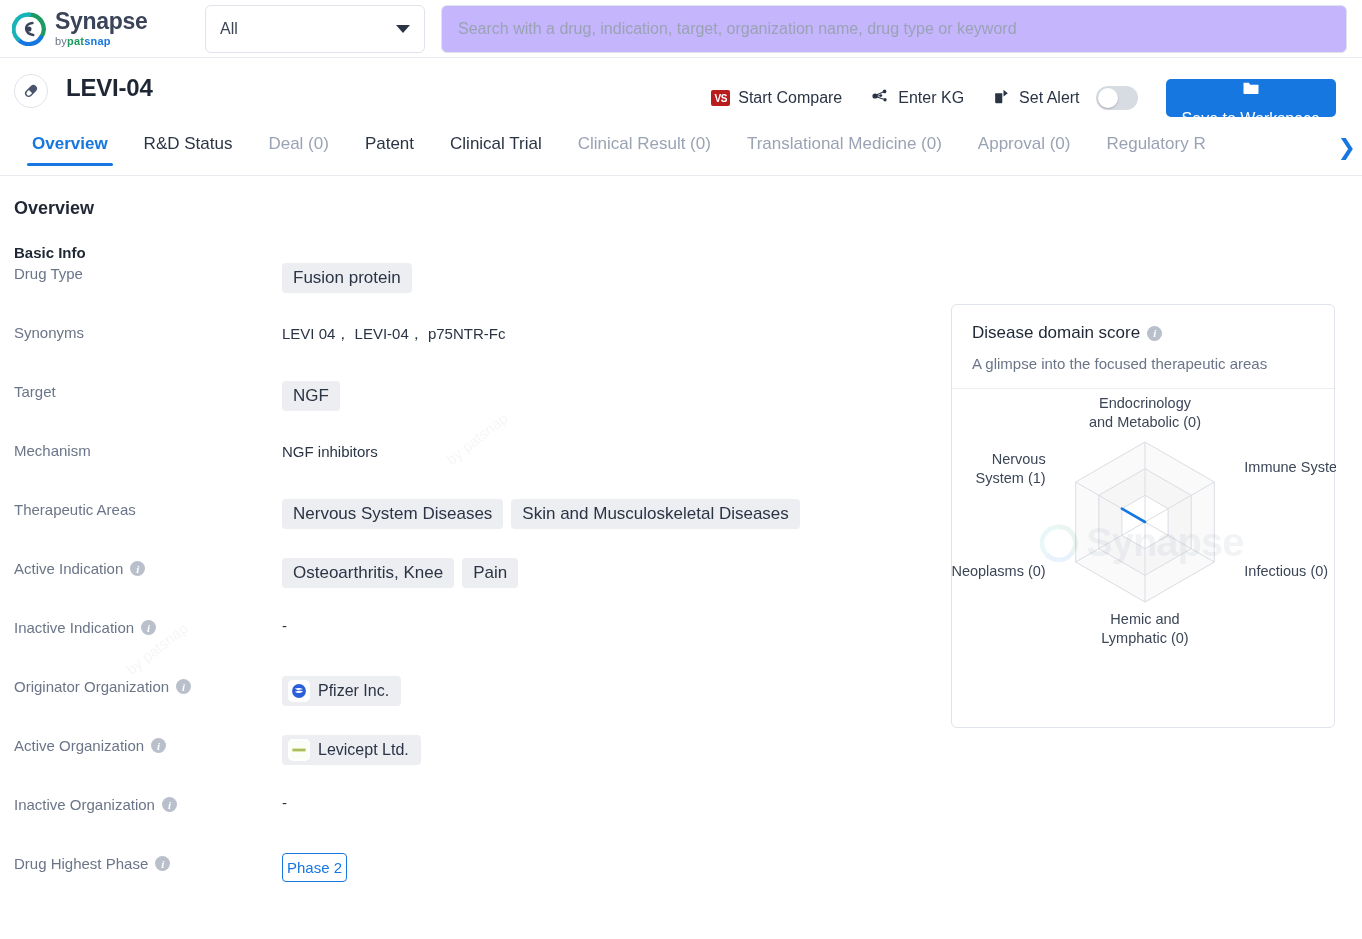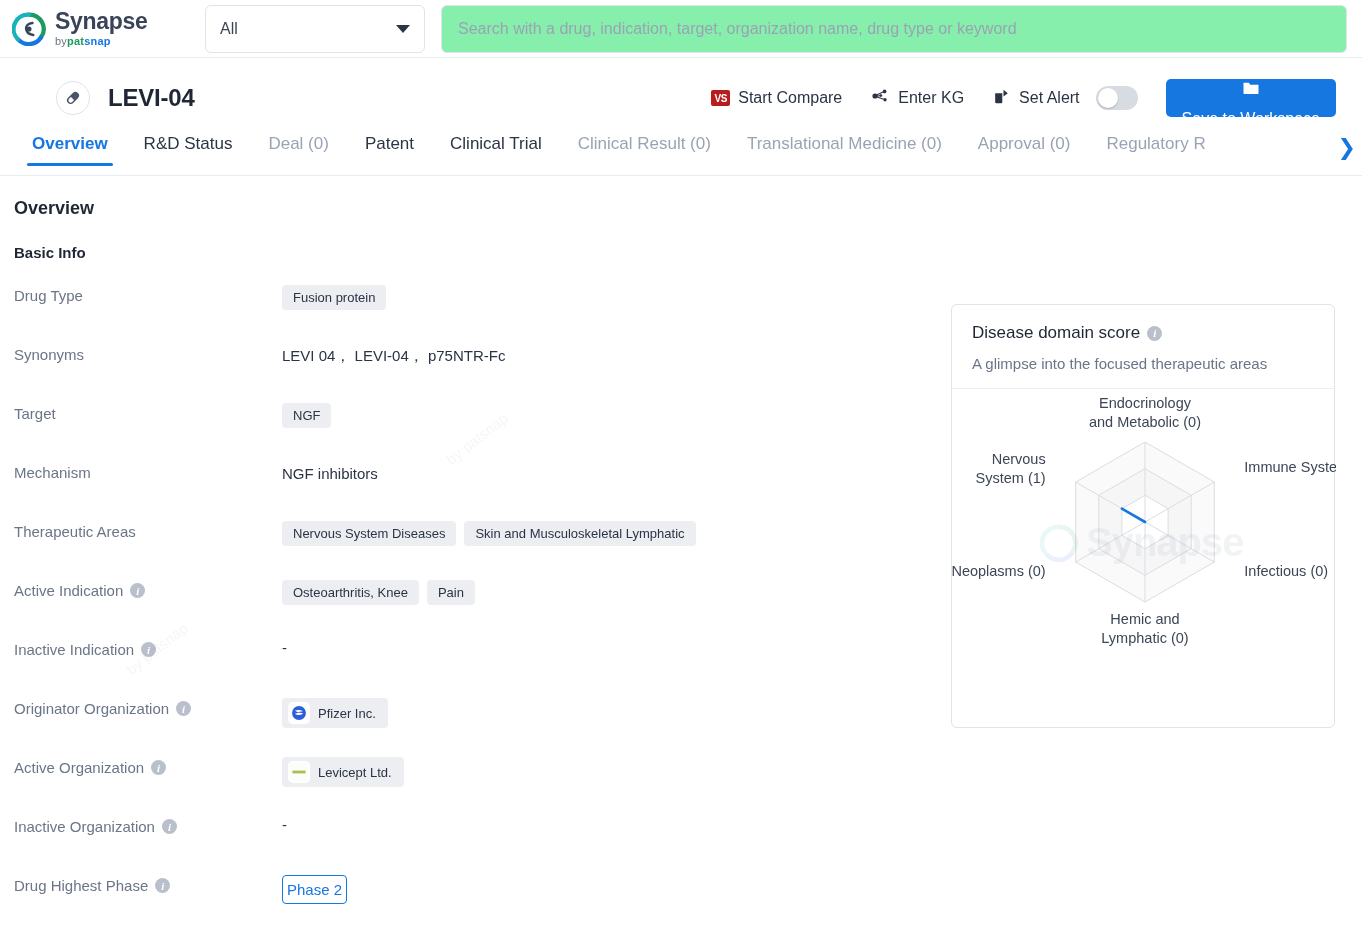--- a/index.html
+++ b/index.html
@@ -49,34 +49,34 @@
   .scope-select .caret {
     position: absolute; right: 14px; top: 50%; transform: translateY(-50%);
     width: 0; height: 0;
     border-left: 7px solid transparent; border-right: 7px solid transparent;
     border-top: 8px solid #2b3445;
   }
   .searchbox {
     position: absolute; left: 441px; top: 5px;
     width: 906px; height: 48px;
     border: 1px solid #dfe3ea; border-radius: 6px;
-    background:#86efac;
+    background:#c4b5fd;
     display: flex; align-items: center; padding: 0 14px;
   }
   .searchbox input {
     border: none; outline: none; width: 100%;
     font-size: 16px; color: #3c4656;
     font-family: inherit; background: transparent;
   }
   .searchbox input::placeholder { color: #9aa3b4; }
 
   
   .drug-header {
     position: relative; height: 48px; margin-top: 16px;
-    display: flex; align-items: center; padding-left: 14px; margin-left: 42px;
+    display: flex; align-items: flex-start; padding-left: 14px;
   }
   .pill-badge {
     width: 34px; height: 34px; border-radius: 50%;
     border: 1px solid #dfe3ea; background:#fff;
     display: flex; align-items: center; justify-content: center;
     flex: 0 0 34px;
   }
   .drug-title {
     font-size: 24px; font-weight: 700; color: #1f2735;
     margin-left: 18px; letter-spacing: -0.2px;
@@ -141,47 +141,47 @@
     color: #1677e0; font-size: 22px; font-weight: 700;
     background: linear-gradient(to right, rgba(255,255,255,0) 0%, #fff 35%);
     padding-left: 22px; cursor: pointer; line-height: 24px;
   }
 
   
   .content { position: relative; padding: 22px 0 0 14px; }
   .section-title { font-size: 18px; font-weight: 700; color: #1f2735; }
   .sub-title { font-size: 15px; font-weight: 700; color: #1f2735; margin-top: 25px; }
 
-  .info-table { margin-top: 22px; }
+  .info-table { }
   .row { display: flex; align-items: flex-start; min-height: 59px; }
   .row-label {
     width: 268px; flex: 0 0 268px;
     font-size: 15px; color: #6b7588;
     display: flex; align-items: center; gap: 7px;
     padding-top: 4px;
   }
   .info-dot {
     width: 15px; height: 15px; border-radius: 50%;
     background: #b9c0cc; color: #fff;
     font-size: 11px; font-weight: 700; font-style: italic;
     display: inline-flex; align-items: center; justify-content: center;
     font-family: "Liberation Serif", serif;
     flex: 0 0 15px;
   }
   .row-value { flex: 1; display: flex; flex-wrap: wrap; gap: 8px; align-items: center; padding-top: 2px; }
   .chip {
     background: #eceef2; border-radius: 4px;
-    padding: 5px 11px; font-size: 13px; color: #2b3445;
+    padding: 5px 11px; font-size: 17px; color: #2b3445;
     white-space: nowrap; cursor: pointer;
   }
   .plain { font-size: 15px; color: #2b3445; padding-top: 3px; }
   .dash { font-size: 15px; color: #2b3445; }
   .org-chip {
     background: #eceef2; border-radius: 4px;
-    padding: 4px 12px 4px 6px; font-size: 13px; color: #2b3445;
+    padding: 4px 12px 4px 6px; font-size: 16px; color: #2b3445;
     display: flex; align-items: center; gap: 8px; cursor: pointer;
   }
   .org-logo {
     width: 22px; height: 22px; border-radius: 5px; background: #fff;
     display:flex; align-items:center; justify-content:center; flex:0 0 22px;
     overflow:hidden;
   }
   .phase-badge {
     border: 1px solid #1677e0; color: #1677e0;
     border-radius: 4px; padding: 5px 4px;
@@ -354,21 +354,21 @@
           <div class="row-value">
             <span class="plain">NGF inhibitors</span>
           </div>
         </div>
         <div class="row">
           <div class="row-label">
             <span>Therapeutic Areas</span>
           </div>
           <div class="row-value">
             <span class="chip">Nervous System Diseases</span>
-            <span class="chip">Skin and Musculoskeletal Lymphatic</span>
+            <span class="chip">Skin and Musculoskeletal Diseases</span>
           </div>
         </div>
         <div class="row">
           <div class="row-label">
             <span>Active Indication</span>
             <span class="info-dot">i</span>
           </div>
           <div class="row-value">
             <span class="chip">Osteoarthritis, Knee</span>
             <span class="chip">Pain</span>

